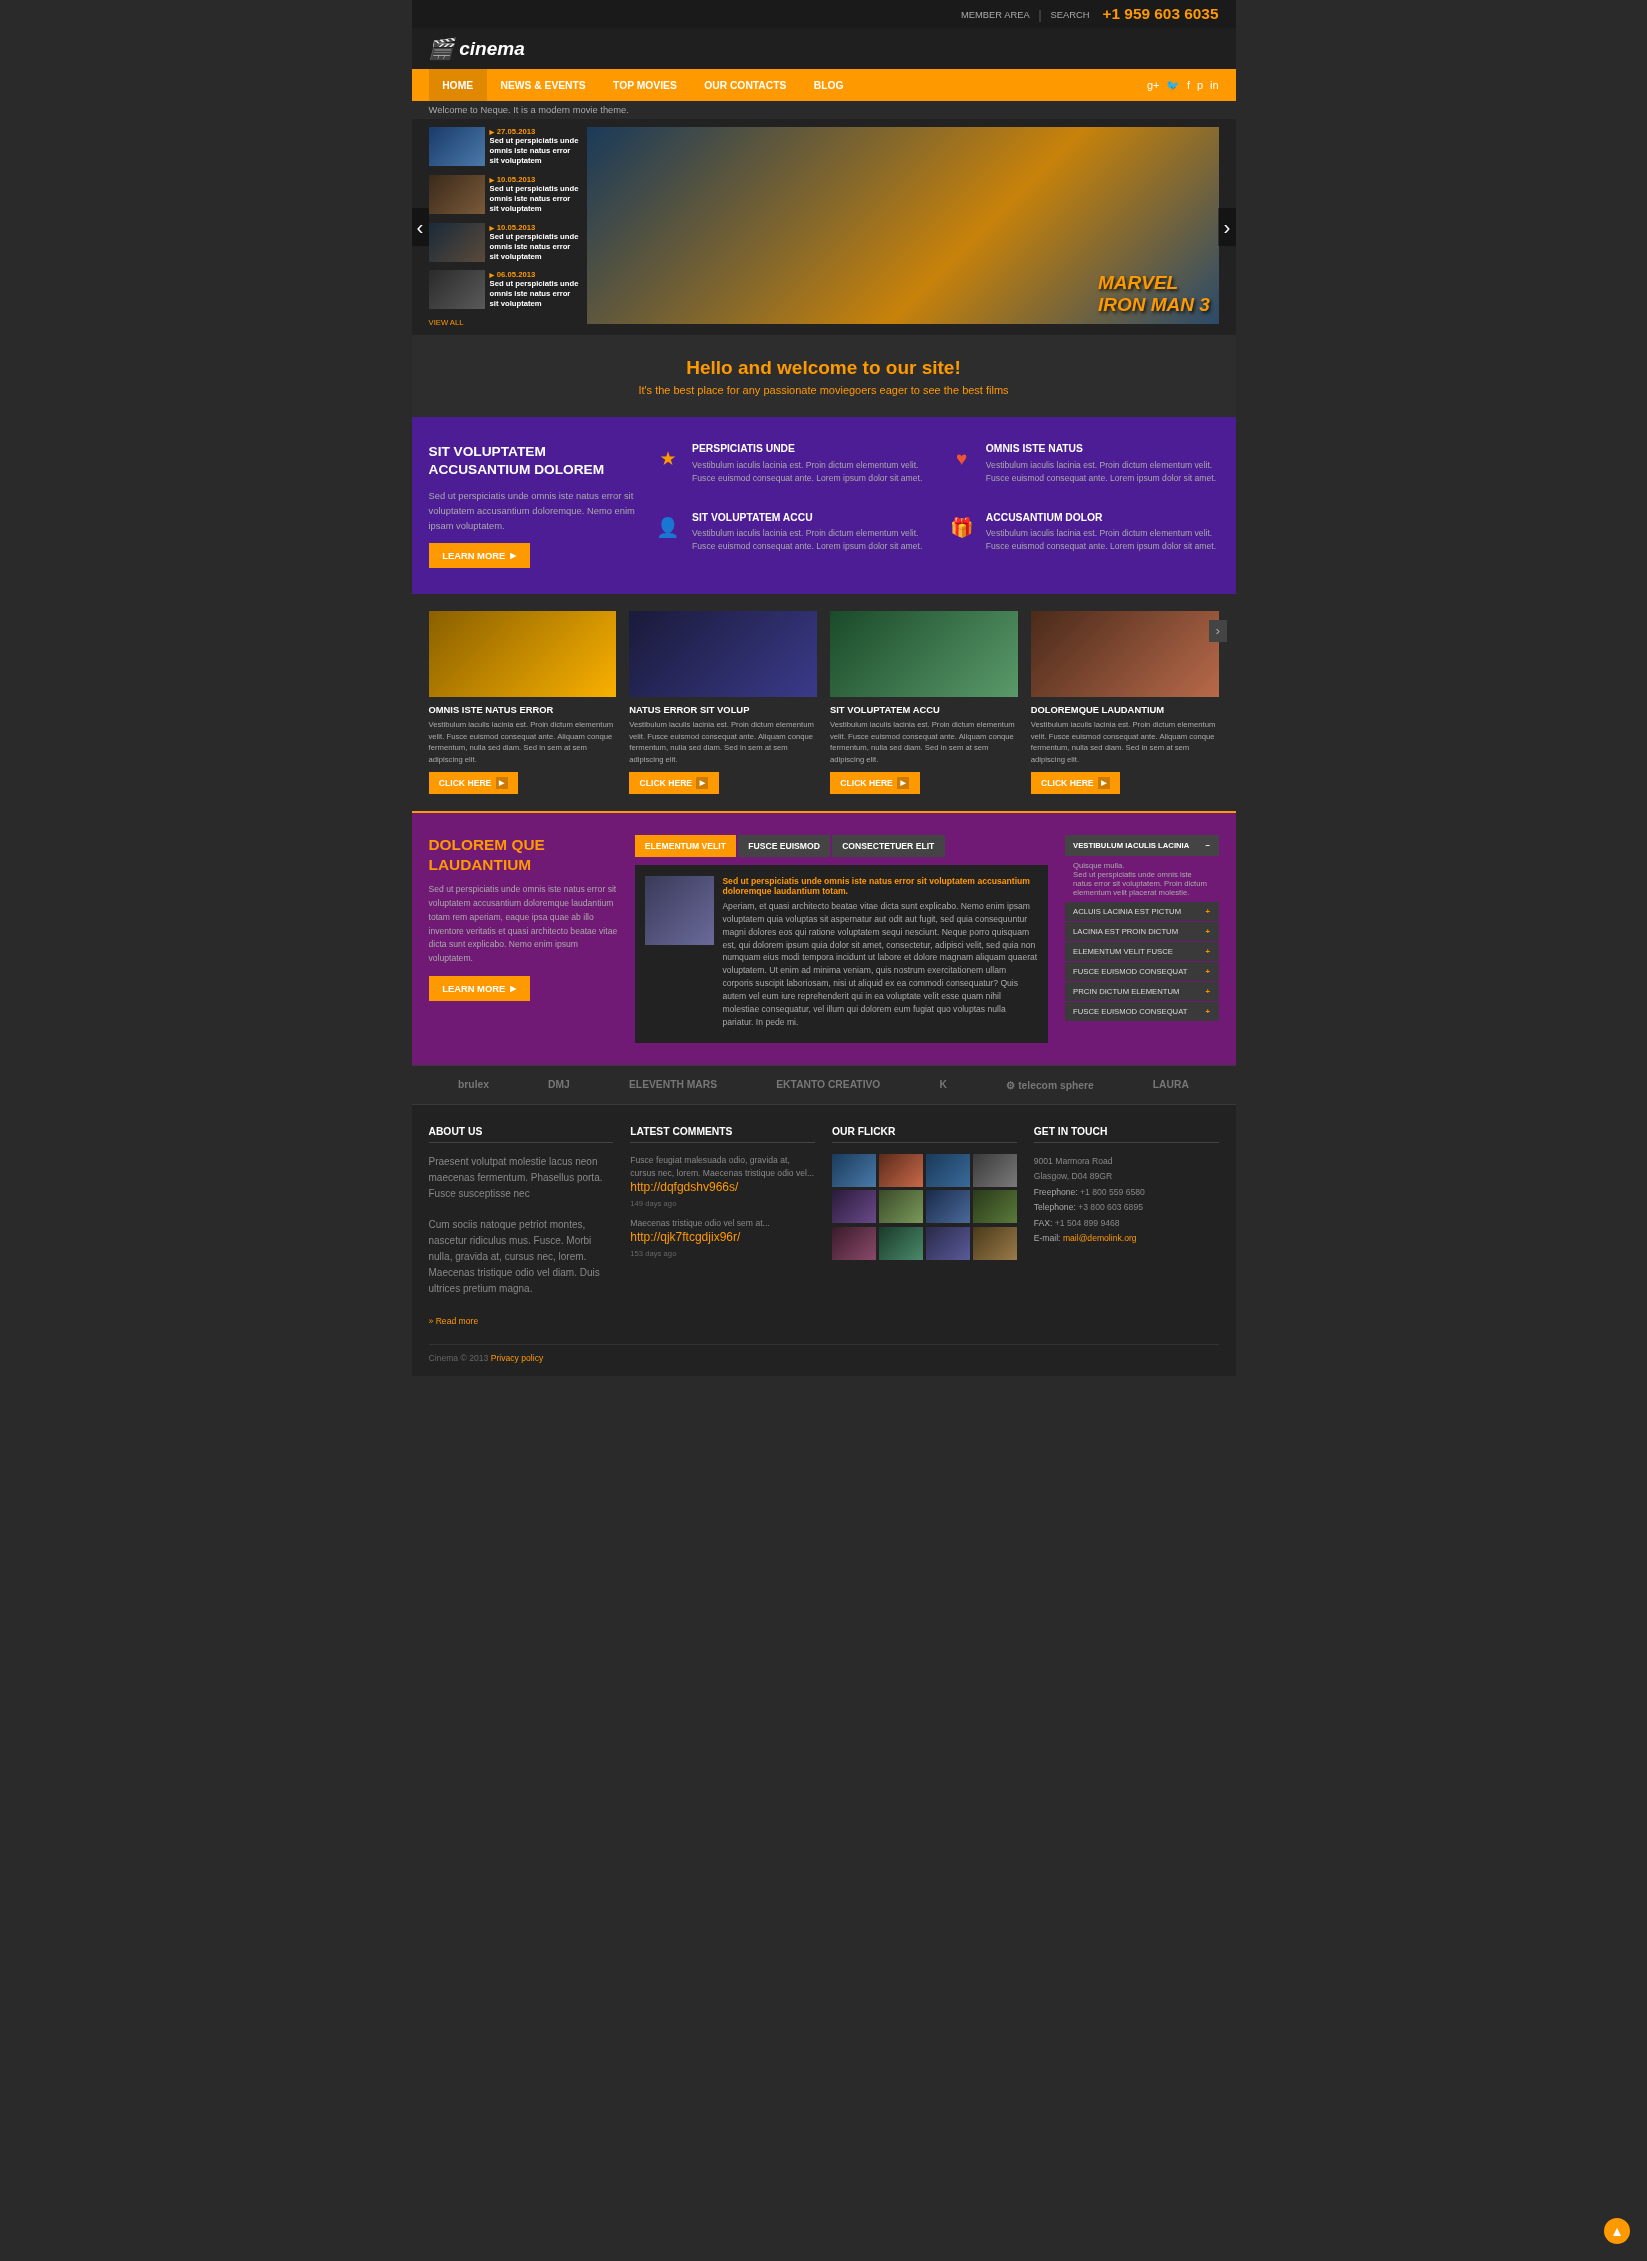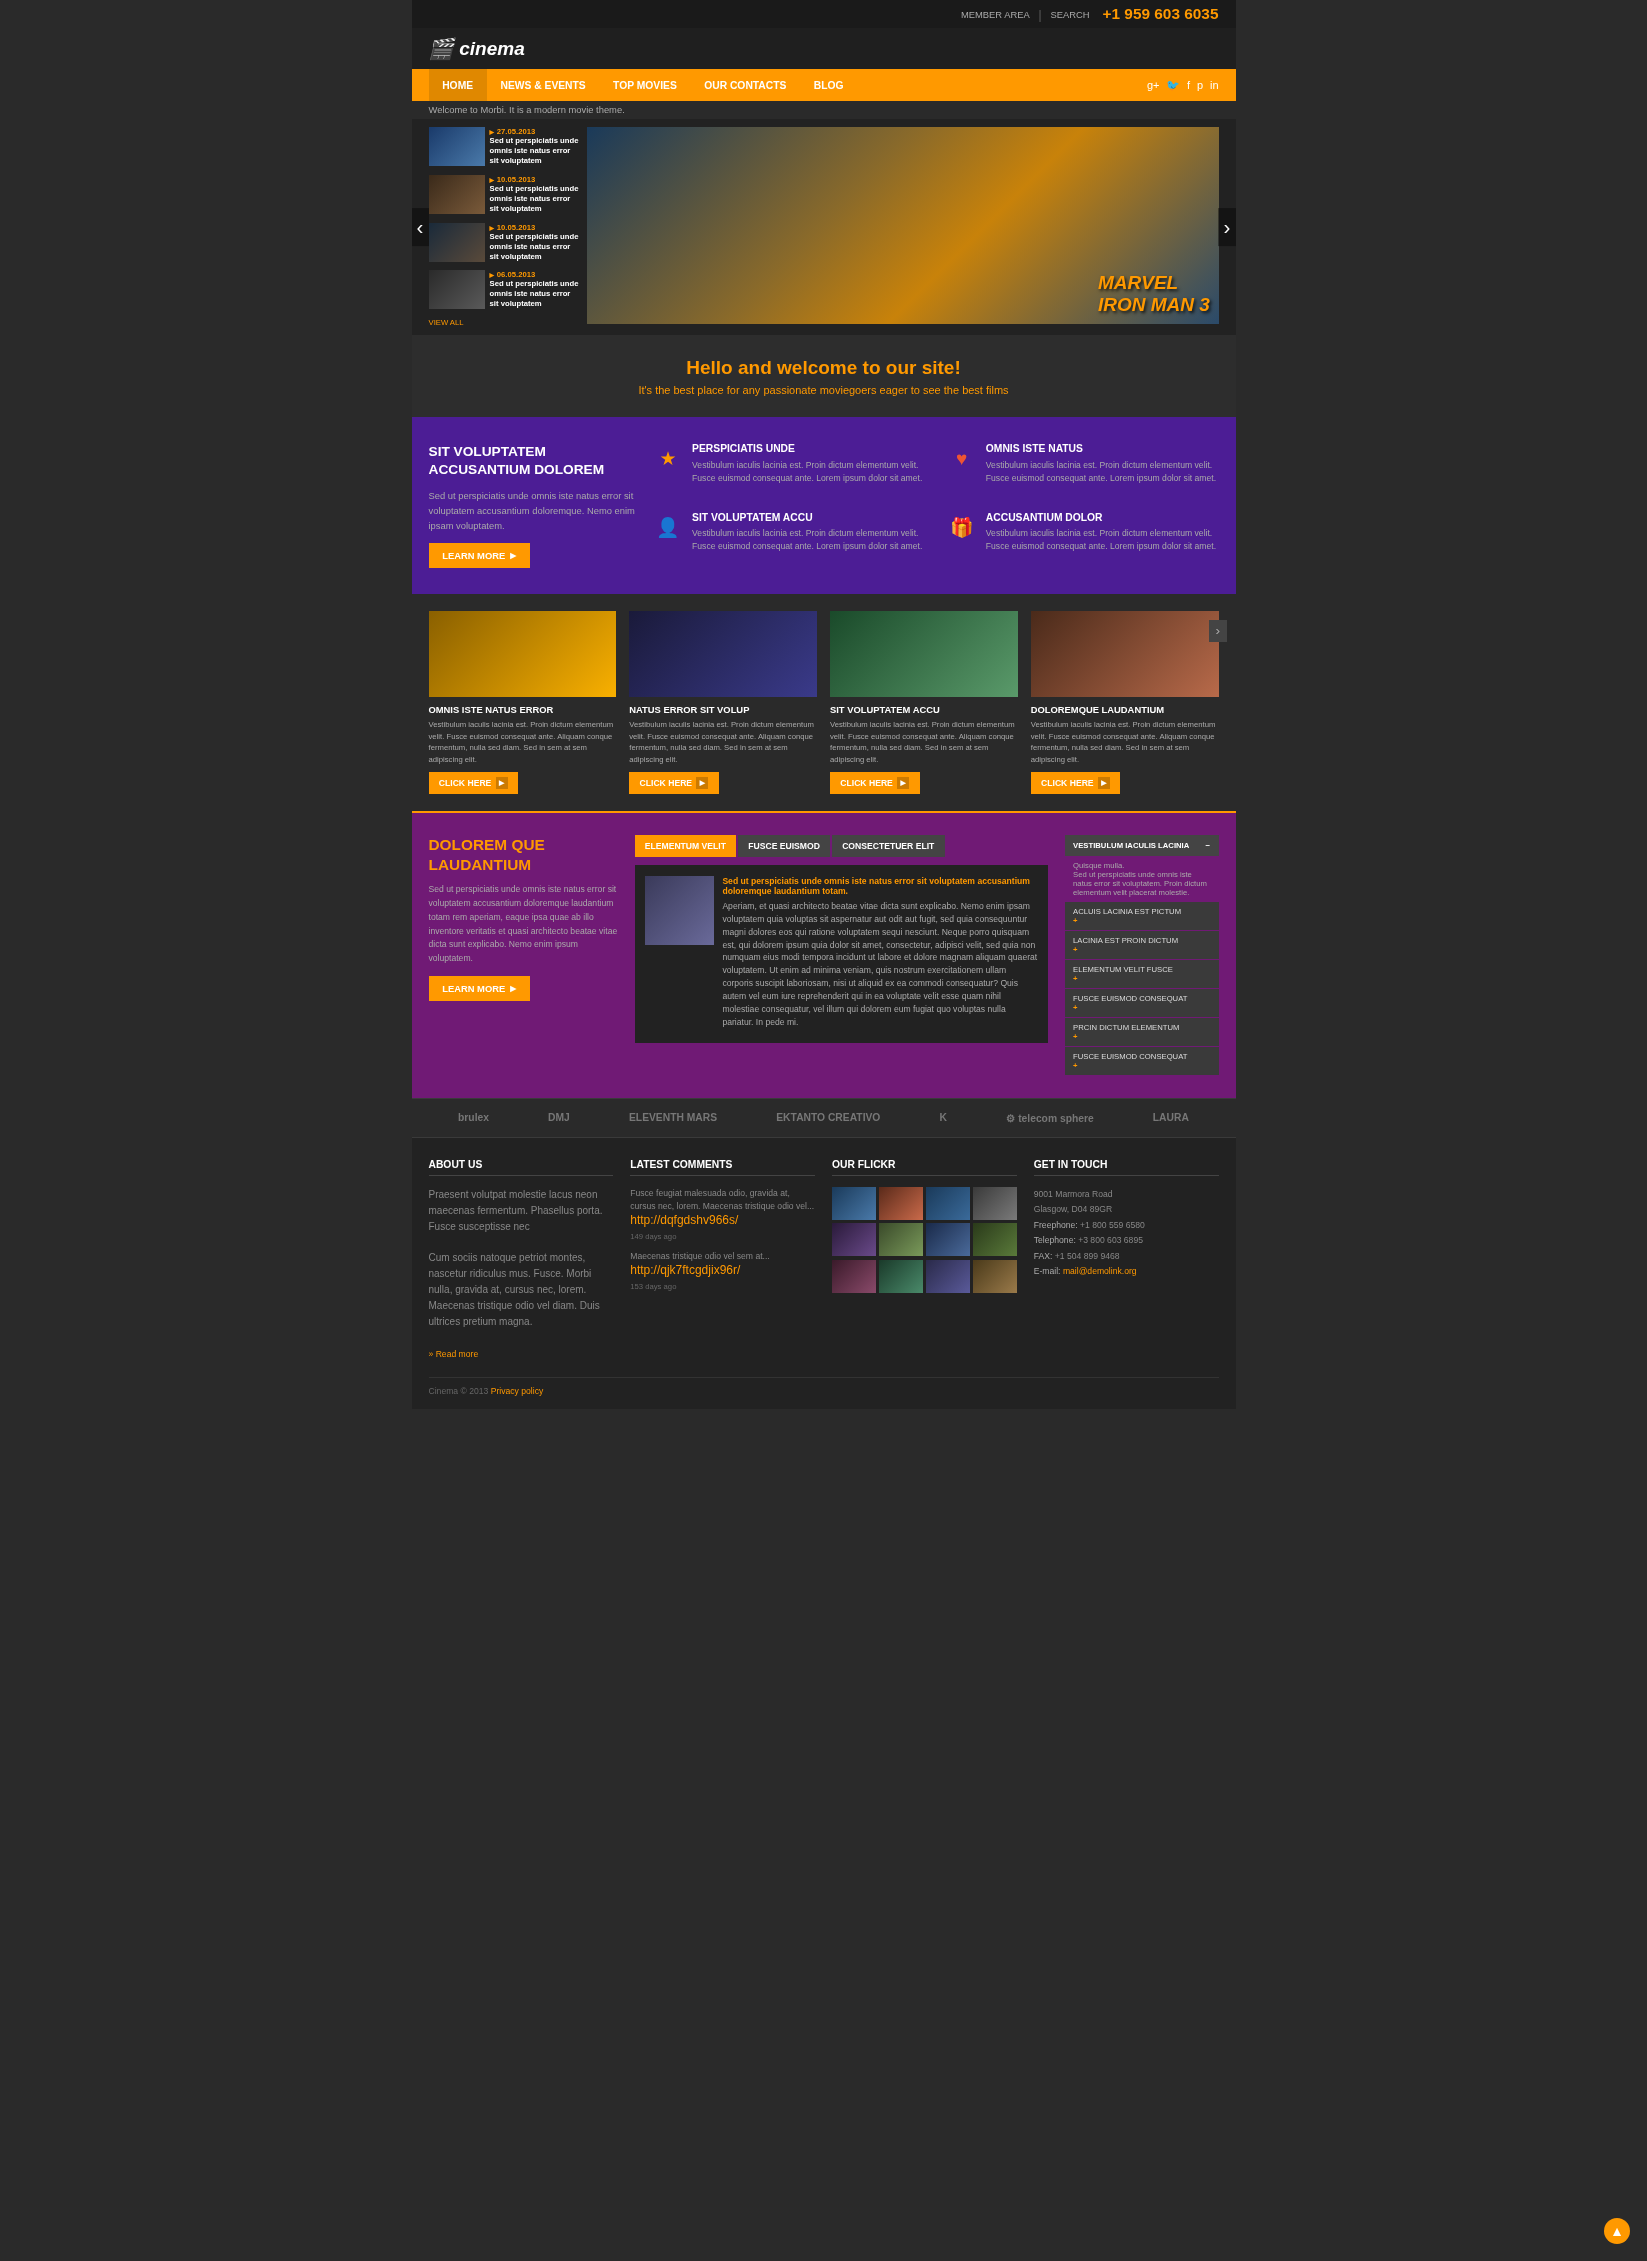--- a/index.html
+++ b/index.html
@@ -101,21 +101,21 @@
     .tab.active { background: #f90; }
     .tab-content { background: #222; padding: 10.3px; display: flex; gap: 8.6px; }
     .tab-img { width: 69px; height: 69px; background: linear-gradient(135deg, #3a3a5a, #6a6a9a); flex-shrink: 0; }
     .tab-text { flex: 1; }
     .tab-text p { font-size: 8.6px; color: #f90; font-weight: bold; margin-bottom: 4.3px; }
     .tab-text .body-text { color: #aaa; font-weight: normal; line-height: 1.5; }
     .content-right { width: 154px; flex-shrink: 0; }
     .accordion-header { background: #555; color: #fff; padding: 6px 8.6px; font-size: 7.7px; font-weight: bold; text-transform: uppercase; display: flex; justify-content: space-between; align-items: center; margin-bottom: 1.7px; cursor: pointer; }
     .accordion-header.active { background: #444; }
     .accordion-item { background: #3a3a3a; margin-bottom: 0.9px; }
-    .accordion-title { color: #ddd; padding: 5.1px 8.6px; font-size: 7.7px; text-transform: uppercase; display: flex; justify-content: space-between; cursor: pointer; flex-direction: column; }
+    .accordion-title { color: #ddd; padding: 5.1px 8.6px; font-size: 7.7px; text-transform: uppercase; display: flex; justify-content: space-between; cursor: pointer; }
     .accordion-plus { color: #f90; font-weight: bold; }
     .accordion-body { color: #aaa; padding: 3.4px 8.6px 5.1px; font-size: 7.7px; }
 
     
     .partners { background: #2a2a2a; padding: 13px 17px; display: flex; align-items: center; justify-content: space-around; border-top: 0.9px solid #3a3a3a; border-bottom: 0.9px solid #3a3a3a; }
     .partner-logo { color: #777; font-size: 10.3px; font-weight: bold; }
 
     
     .footer { background: #222; padding: 21.5px 17px 13px; }
     .footer-grid { display: grid; grid-template-columns: 1fr 1fr 1fr 1fr; gap: 17px; margin-bottom: 17px; }
@@ -177,21 +177,21 @@
   <div class="nav-social">
     <a href="#">g+</a>
     <a href="#">🐦</a>
     <a href="#">f</a>
     <a href="#">p</a>
     <a href="#">in</a>
   </div>
 </nav>
 
 <div class="welcome-bar">
-  <span>Welcome to Morbi. It is a modern movie theme.</span>
+  <span>Welcome to Neque. It is a modern movie theme.</span>
 </div>
 
 <div class="hero">
   <div class="hero-arrow left">‹</div>
   <div class="hero-left">
     <div class="hero-item">
       <div class="hero-thumb t1"></div>
       <div class="hero-info">
         <div class="hero-date">27.05.2013</div>
         <div class="hero-title-text">Sed ut perspiciatis unde omnis iste natus error sit voluptatem</div>

